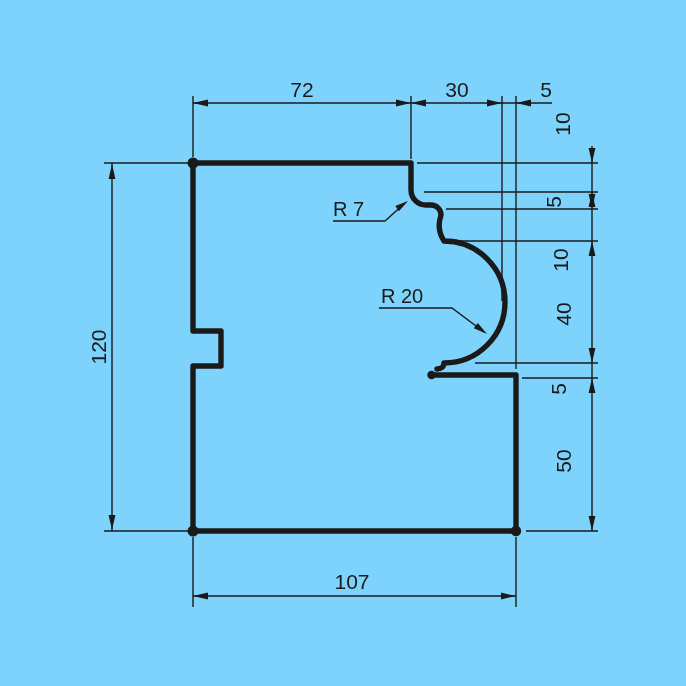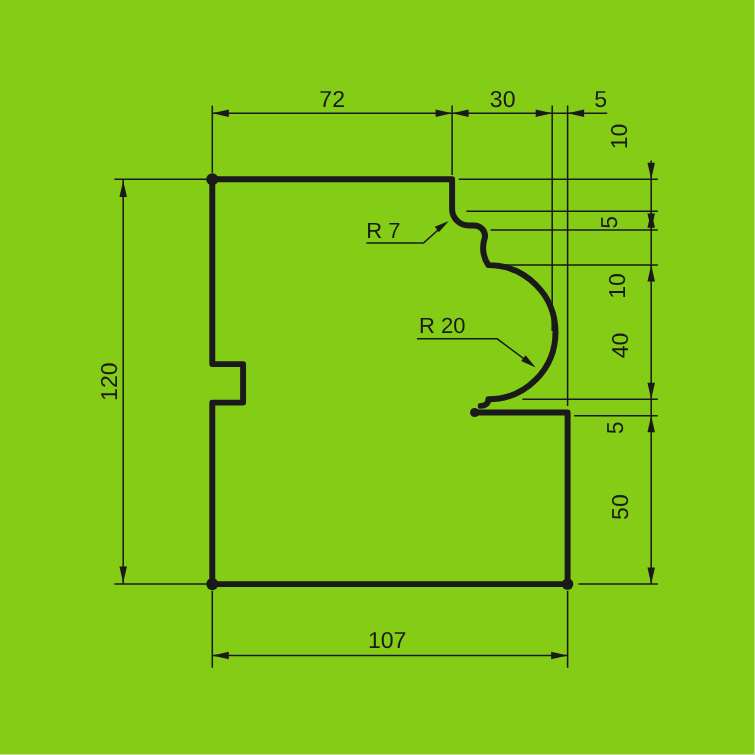--- a/index.html
+++ b/index.html
@@ -1,16 +1,16 @@
 <!DOCTYPE html>
 <html><head>
 <meta charset="utf-8">
 <style>
   html,body{margin:0;padding:0;background:#f0f0f0;}
-  .page{width:686px;height:686px;background:#84cc16;position:relative;margin:0 auto;overflow:hidden;}
+  .page{width:686px;height:686px;background:#7dd3fc;position:relative;margin:0 auto;overflow:hidden;}
   svg{display:block;}
   .thick{fill:none;stroke:#1a1a1a;stroke-width:5.4;stroke-linejoin:round;stroke-linecap:round;}
   .thin{fill:none;stroke:#1a1a1a;stroke-width:1.4;stroke-linecap:butt;}
   .arrow{fill:#1a1a1a;stroke:none;}
   .node{fill:#1a1a1a;stroke:none;}
   .dimtxt{font-family:"Liberation Sans", sans-serif;font-size:21px;fill:#1a1a1a;text-anchor:middle;}
   .radtxt{font-family:"Liberation Sans", sans-serif;font-size:20px;fill:#1a1a1a;text-anchor:start;}
 </style>
 </head>
 <body>

